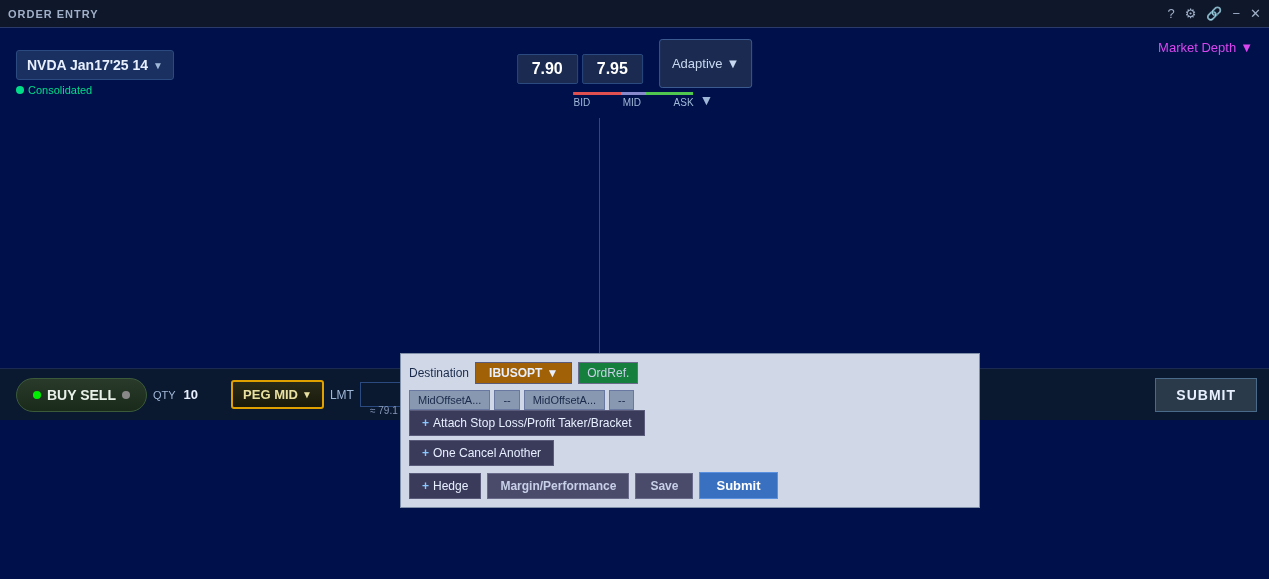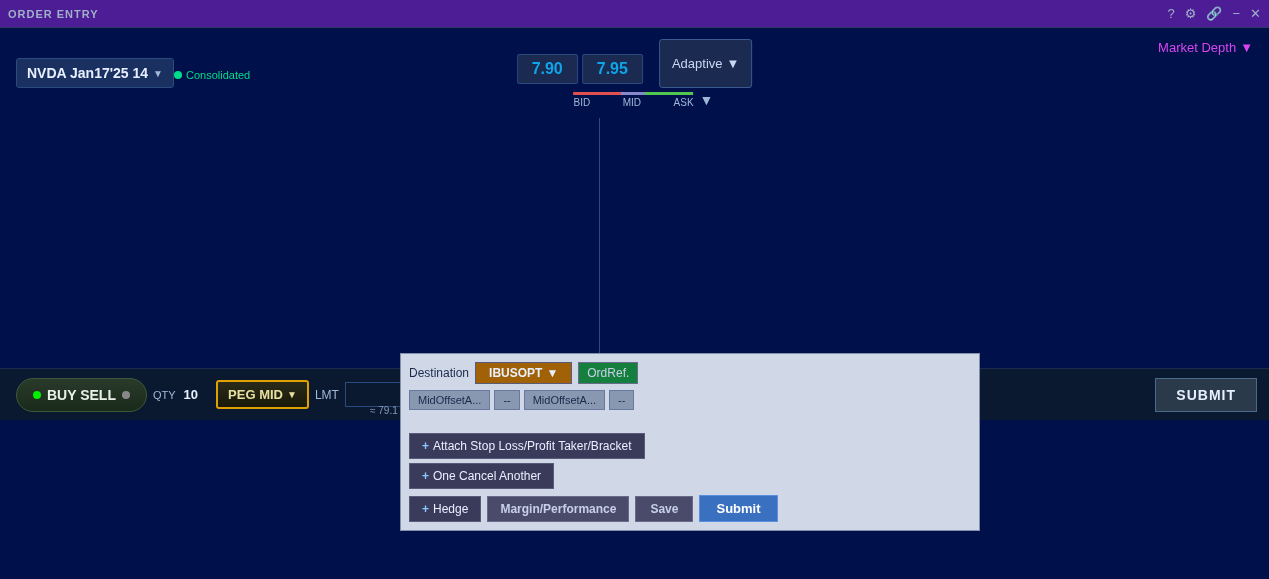--- a/index.html
+++ b/index.html
@@ -9,21 +9,21 @@
       background: #00104a;
       font-family: 'Arial', sans-serif;
       font-size: 12px;
       color: #c8d4e8;
       overflow: hidden;
       position: relative;
     }
 
     
     .title-bar {
-      background: #4c1d95;
+      background: #0f172a;
       height: 28px;
       display: flex;
       align-items: center;
       padding: 0 8px;
       justify-content: space-between;
       border-bottom: 1px solid #2a3a6a;
     }
     .title-bar-left {
       font-size: 11px;
       color: #a0b0c8;
@@ -97,21 +97,21 @@
       display: flex;
       gap: 4px;
       align-items: center;
     }
     .price-box {
       background: #1a2a50;
       border: 1px solid #2a4a80;
       padding: 5px 14px;
       font-size: 16px;
       font-weight: bold;
-      color: #0ea5e9;
+      color: #ffffff;
       border-radius: 2px;
       margin-top: 12px;
     }
     .adaptive-btn {
       background: #1a2a50;
       border: 1px solid #3a5a90;
       color: #c8d8f0;
       padding: 16px 12px;
       font-size: 13px;
       border-radius: 3px;
@@ -234,20 +234,21 @@
       border: 2px solid #e0a000;
       border-radius: 3px;
       color: #e8e0a0;
       padding: 5px 10px;
       font-size: 13px;
       font-weight: bold;
       cursor: pointer;
       display: flex;
       align-items: center;
       gap: 4px;
+      margin-left: 15px;
     }
     .order-type-btn .chevron {
       font-size: 10px;
     }
 
     .lmt-label {
       color: #a0b8d8;
       font-size: 12px;
     }
     .lmt-value {
@@ -357,21 +358,21 @@
       border: 1px solid #6a6a8a;
       color: #c8d0e8;
       padding: 3px 8px;
       font-size: 12px;
       cursor: pointer;
     }
 
     .midoffset-row {
       display: flex;
       gap: 4px;
-      margin-bottom: 23px;
+      margin-bottom: 0;
     }
     .midoffset-box {
       background: #8898b0;
       border: 1px solid #6878a0;
       color: #1a2a4a;
       padding: 3px 8px;
       font-size: 11px;
     }
 
     .action-btn {
@@ -434,21 +435,21 @@
   <div class="title-bar-right">
     <span>?</span>
     <span>⚙</span>
     <span>🔗</span>
     <span>−</span>
     <span>✕</span>
   </div>
 </div>
 
 <div class="header-area">
-  <div style="display:flex;flex-direction:row;">
+  <div style="display:flex;flex-direction:column;">
     <div class="symbol-selector">
       <span>NVDA Jan17'25 14</span>
       <span class="chevron">▼</span>
     </div>
     <div class="consolidated">
       <div class="dot"></div>
       <span>Consolidated</span>
     </div>
   </div>
 

